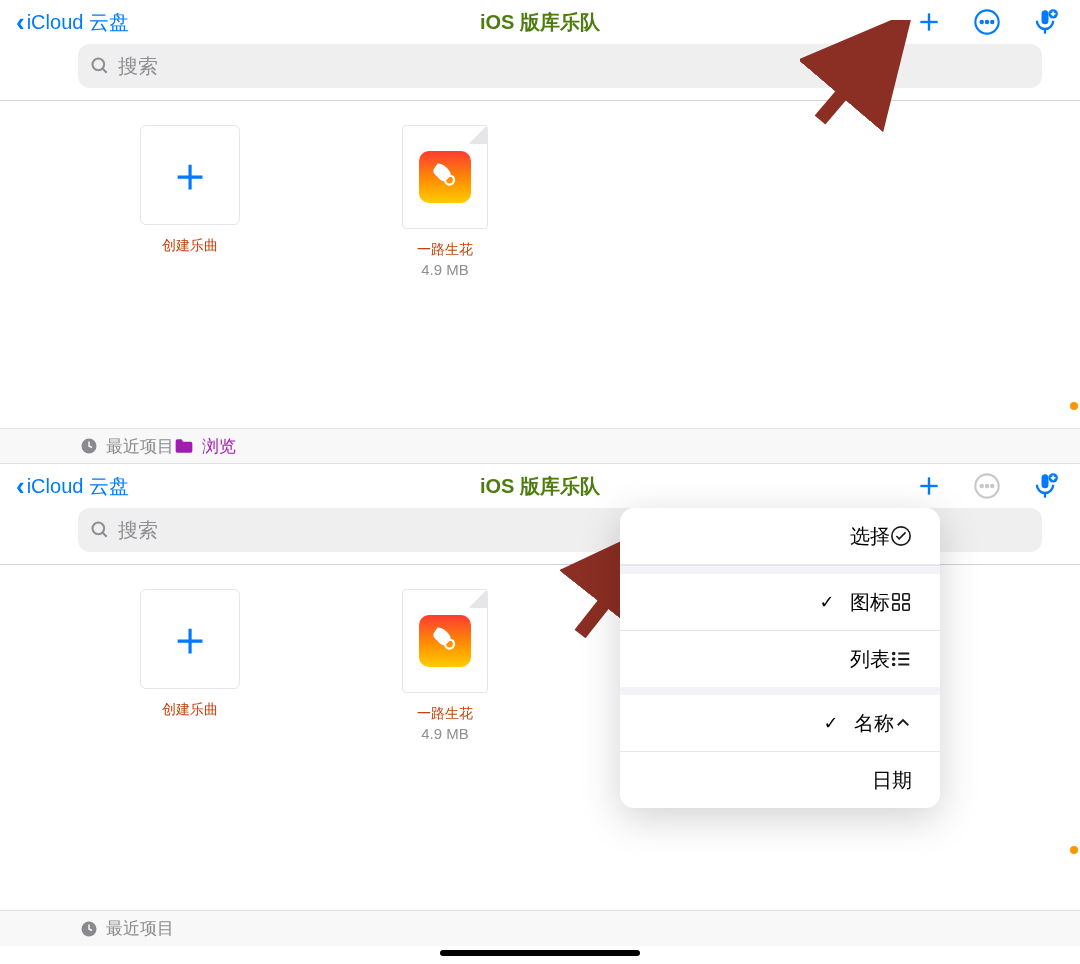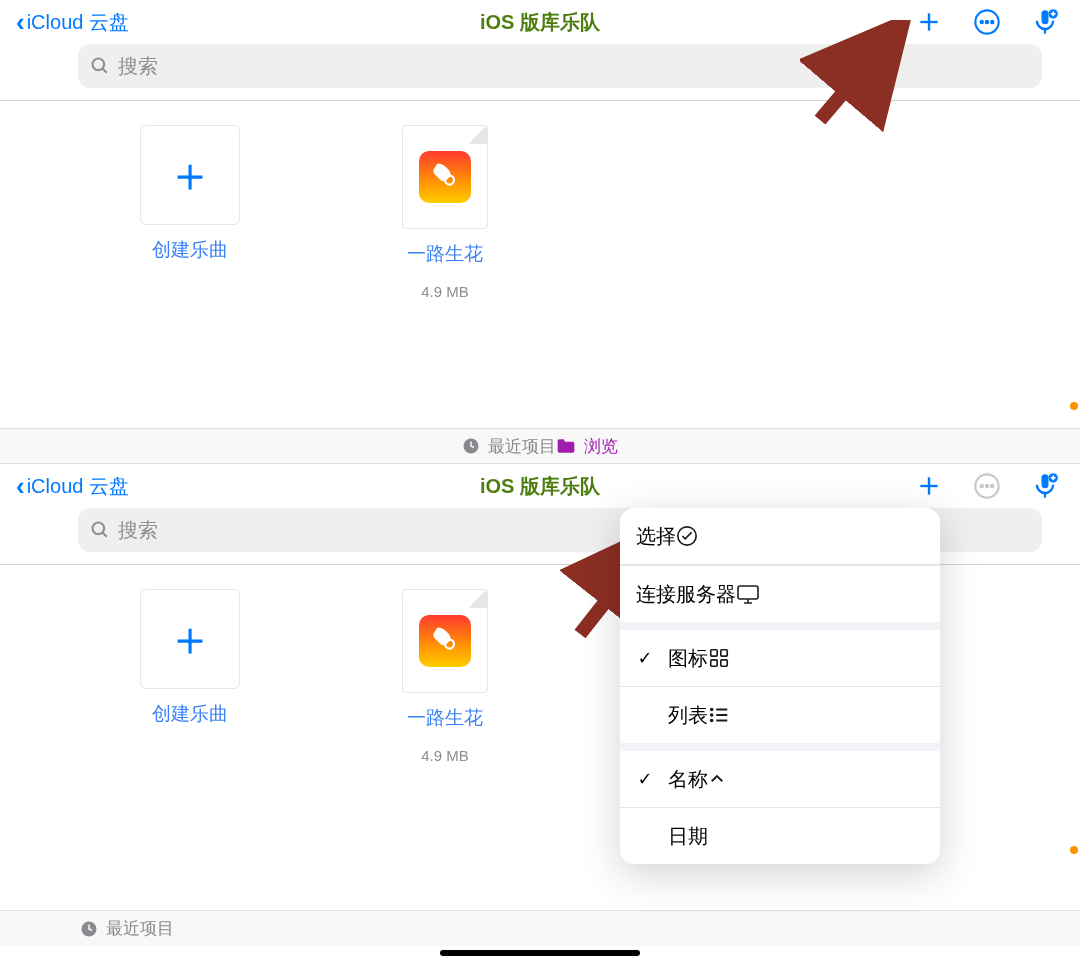--- a/index.html
+++ b/index.html
@@ -71,30 +71,30 @@
     width: 18px; height: 18px;
     background: linear-gradient(135deg, #fff 48%, #e5e5ea 50%);
     border-bottom-left-radius: 2px;
   }
   .gb-icon {
     width: 52px; height: 52px;
     border-radius: 10px;
     background: linear-gradient(180deg, #ff3b30 0%, #ff9500 60%, #ffcc00 100%);
     display: flex; align-items: center; justify-content: center;
   }
-  .tile-label { margin-top: 12px; font-size: 19px; color: #3b82f6; text-align: center; }
-  .tile-sub { font-size: 15px; color: #8e8e93; margin-top: 16px; }
+  .tile-label { margin-top: 12px; font-size: 14px; color: #c2410c; text-align: center; }
+  .tile-sub { font-size: 15px; color: #8e8e93; margin-top: 2px; }
   .tab-bar {
     height: 36px;
     border-top: 1px solid #e0e0e3;
     border-bottom: 1px solid #e0e0e3;
     background: #f8f8f8;
     display: flex;
     align-items: center;
-    justify-content: center;
+    justify-content: flex-start;
     font-size: 17px;
   }
   .tab-item { display: flex; align-items: center; gap: 8px; color: #8a8a8e; }
   .tab-item.active { color: #a21caf; }
   .tab-bar .spacer { width: 80px; }
   .arrow {
     position: absolute;
     width: 120px; height: 120px;
     pointer-events: none;
   }
@@ -105,24 +105,24 @@
     width: 320px;
     background: #fff;
     border-radius: 14px;
     box-shadow: 0 10px 40px rgba(0,0,0,0.18);
     overflow: hidden;
     z-index: 50;
   }
   .dd-item {
     height: 56px;
     display: flex; align-items: center;
-    padding: 0 16px;
+    padding: 0 28px;
     font-size: 20px;
     color: #000;
-    justify-content: flex-start;
+    justify-content: flex-end;
   }
   .dd-item .left { display: flex; align-items: center; gap: 14px; }
   .dd-item .left .chk { width: 18px; text-align: center; color: #000; font-size: 18px; }
   .dd-sep { height: 1px; background: #e5e5ea; margin: 0; }
   .dd-thick-sep { height: 8px; background: #f2f2f7; }
   .dd-icon { color: #1c1c1e; display: inline-flex; }
   .home-indicator {
     position: absolute;
     bottom: 8px; left: 50%;
     transform: translateX(-50%);
@@ -329,30 +329,20 @@
       <span>选择</span>
       <span class="dd-icon">
         <svg width="22" height="22" viewBox="0 0 24 24" fill="none" stroke="currentColor" stroke-width="1.8">
             <circle cx="12" cy="12" r="10"></circle>
             <polyline points="7,12 10,15 17,8"></polyline>
           </svg>
       </span>
     </div>
     <div class="dd-sep"></div>
     <div class="dd-sep"></div>
-    <div class="dd-item">
-      <span>连接服务器</span>
-      <span class="dd-icon">
-        <svg width="24" height="22" viewBox="0 0 24 22" fill="none" stroke="currentColor" stroke-width="1.6">
-            <rect x="2" y="3" width="20" height="13" rx="2"></rect>
-            <line x1="8" y1="20" x2="16" y2="20"></line>
-            <line x1="12" y1="16" x2="12" y2="20"></line>
-          </svg>
-      </span>
-    </div>
     <div class="dd-thick-sep"></div>
     <div class="dd-item">
       <span class="left">
         <span class="chk">✓</span>
         <span>图标</span>
       </span>
       <span class="dd-icon">
         <svg width="22" height="22" viewBox="0 0 24 24" fill="none" stroke="currentColor" stroke-width="1.8">
             <rect x="3" y="3" width="7" height="7" rx="1"></rect>
             <rect x="14" y="3" width="7" height="7" rx="1"></rect>

